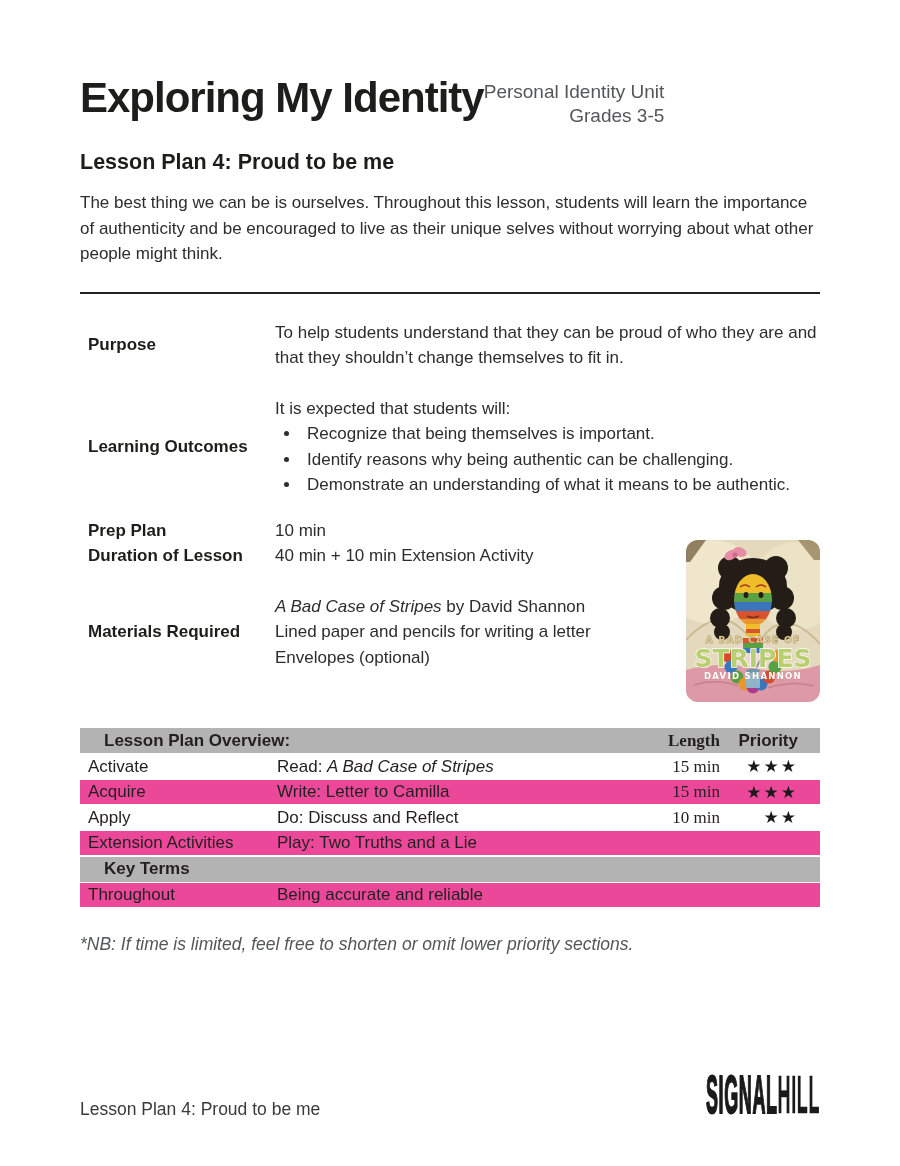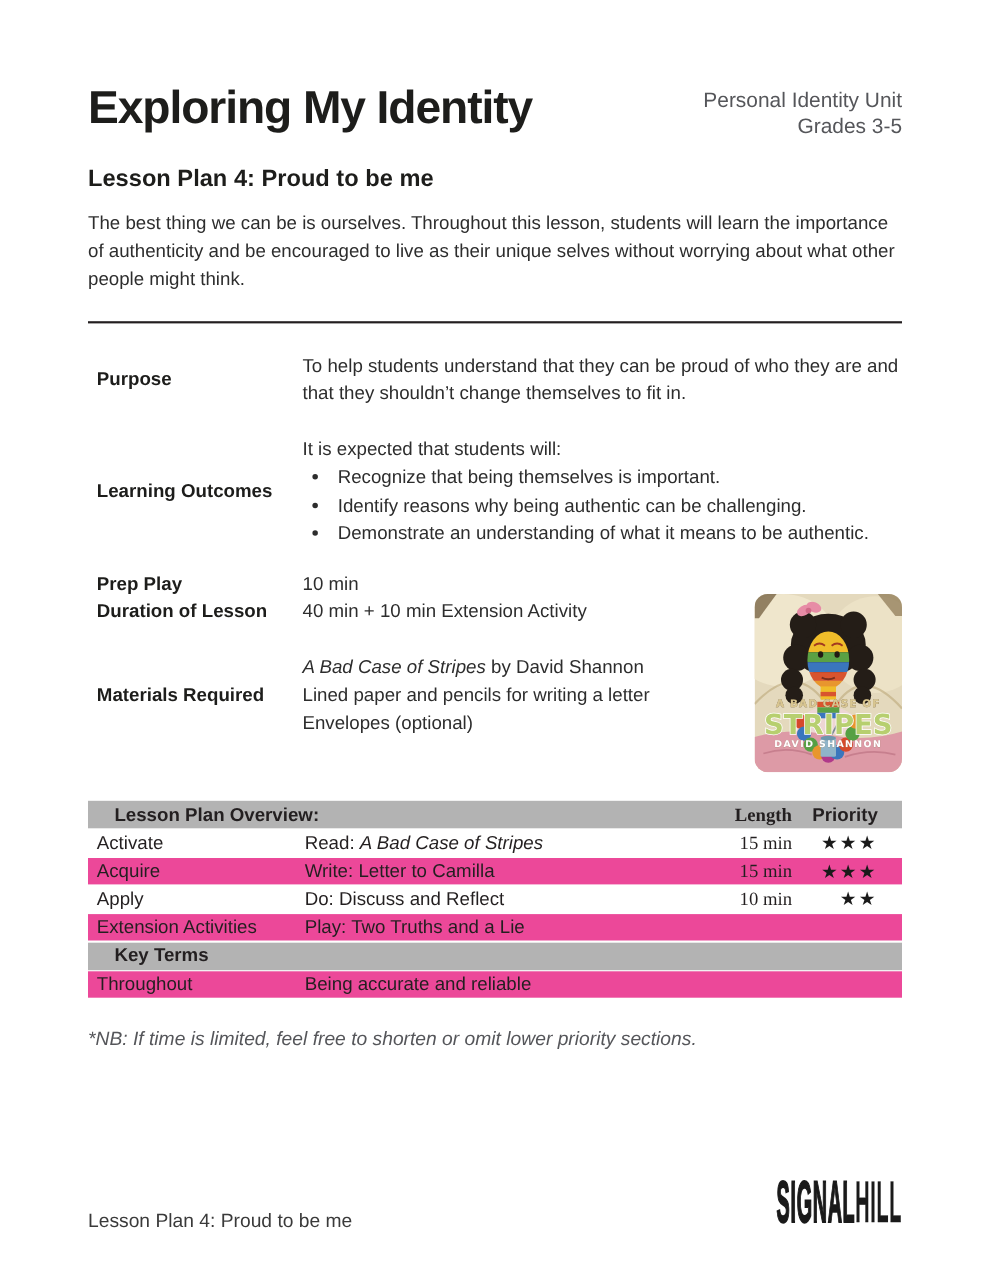--- a/index.html
+++ b/index.html
@@ -8,21 +8,21 @@
     position:relative;
     width:900px; height:1166px;
     background:#ffffff;
     font-family:"Liberation Sans", sans-serif;
     color:#231f20;
     overflow:hidden;
   }
   .content { padding:74px 80px 0 80px; }
 
   
-  .header-row { display:flex; justify-content:space-between; align-items:flex-start; }
+  .header-row { display:flex; align-items:flex-start; }
   .page-title {
     font-size:42px; font-weight:900; letter-spacing:-1px;
     color:#1d1d1b; line-height:48px;
   }
   .unit-info {
     text-align:right; font-size:19px; line-height:24px;
     color:#55565a; padding-top:6px;
   }
   .lesson-title { margin-top:22px; font-size:21.5px; font-weight:bold; color:#1d1d1b; }
   .intro { margin-top:15px; font-size:17px; line-height:25.5px; color:#2d2d2d; }
@@ -100,21 +100,21 @@
         <div>It is expected that students will:</div>
         <ul class="outcomes">
           <li>Recognize that being themselves is important.</li>
           <li>Identify reasons why being authentic can be challenging.</li>
           <li>Demonstrate an understanding of what it means to be authentic.</li>
         </ul>
       </div>
     </div>
 
     <div class="detail-row mt20">
-      <div class="dlabel">Prep Play</div>
+      <div class="dlabel">Prep Plan</div>
       <div class="dvalue">10 min</div>
     </div>
     <div class="detail-row">
       <div class="dlabel">Duration of Lesson</div>
       <div class="dvalue">40 min + 10 min Extension Activity</div>
     </div>
 
     <div class="detail-row mt25">
       <div class="dlabel">Materials Required</div>
       <div class="dvalue">

